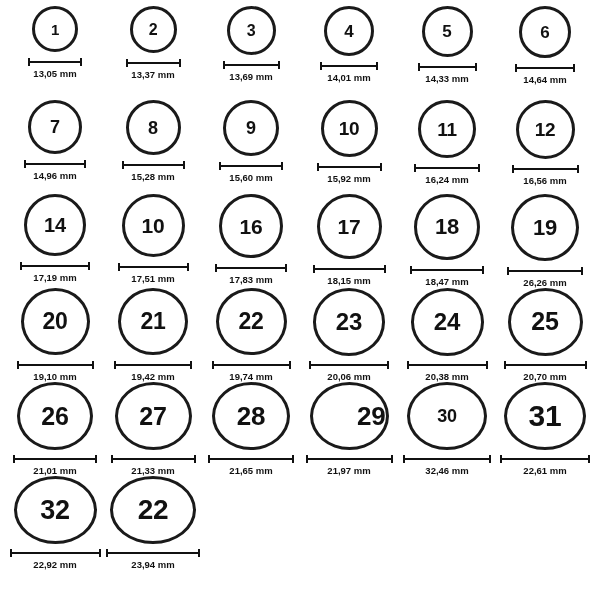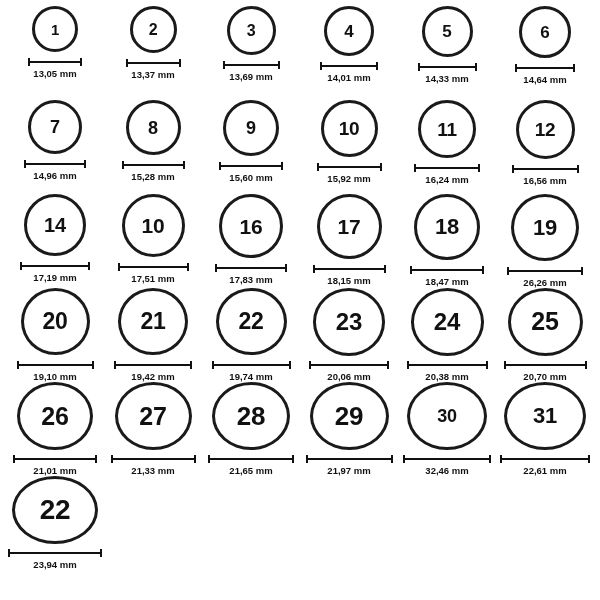--- a/index.html
+++ b/index.html
@@ -324,45 +324,54 @@
       <div class="ring-cell">
         <div class="ring-circle" style="width: 78px; height: 78px; border-color: rgb(26, 26, 26);">
           <span class="ring-label" style="font-size: 26px;">28</span>
         </div>
         <div class="measure">
           <div class="bar" style="width: 82px;"></div>
         </div>
         <div class="mm-text">21,65 mm</div>
       </div>
       <div class="ring-cell">
-        <div class="ring-circle" style="width: 79px; height: 79px; border-color: rgb(26, 26, 26);">
+        <div class="ring-circle" style="width: 79px; height: 79px; border-color: rgb(26, 26, 26); justify-content: flex-end;">
           <span class="ring-label" style="font-size: 26px;">29</span>
         </div>
         <div class="measure">
           <div class="bar" style="width: 83px;"></div>
         </div>
         <div class="mm-text">21,97 mm</div>
       </div>
       <div class="ring-cell">
         <div class="ring-circle" style="width: 80px; height: 80px; border-color: rgb(26, 26, 26);">
           <span class="ring-label" style="font-size: 18px;">30</span>
         </div>
         <div class="measure">
           <div class="bar" style="width: 84px;"></div>
         </div>
         <div class="mm-text">32,46 mm</div>
       </div>
       <div class="ring-cell">
         <div class="ring-circle" style="width: 82px; height: 82px; border-color: rgb(26, 26, 26);">
-          <span class="ring-label" style="font-size: 22px;">31</span>
+          <span class="ring-label" style="font-size: 30px;">31</span>
         </div>
         <div class="measure">
           <div class="bar" style="width: 86px;"></div>
         </div>
         <div class="mm-text">22,61 mm</div>
+      </div>
+      <div class="ring-cell">
+        <div class="ring-circle" style="width: 83px; height: 83px; border-color: rgb(26, 26, 26);">
+          <span class="ring-label" style="font-size: 27px;">32</span>
+        </div>
+        <div class="measure">
+          <div class="bar" style="width: 87px;"></div>
+        </div>
+        <div class="mm-text">22,92 mm</div>
       </div>
       <div class="ring-cell">
         <div class="ring-circle" style="width: 86px; height: 86px; border-color: rgb(26, 26, 26);">
           <span class="ring-label" style="font-size: 28px;">22</span>
         </div>
         <div class="measure">
           <div class="bar" style="width: 90px;"></div>
         </div>
         <div class="mm-text">23,94 mm</div>
       </div>

